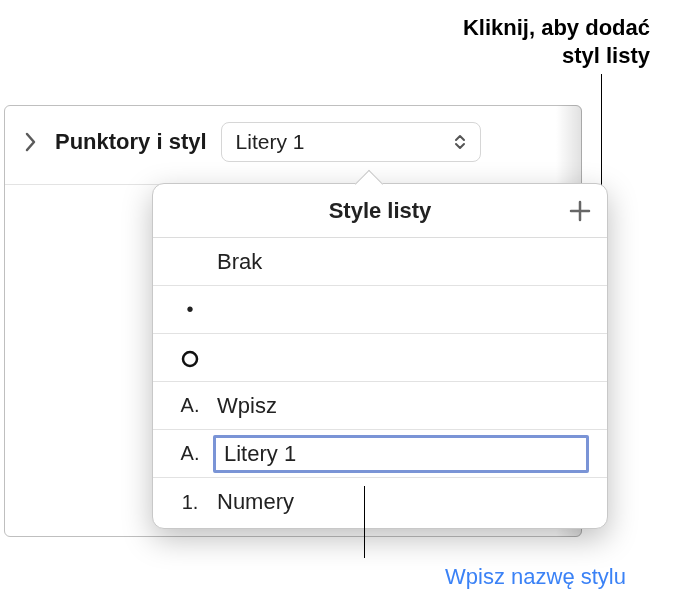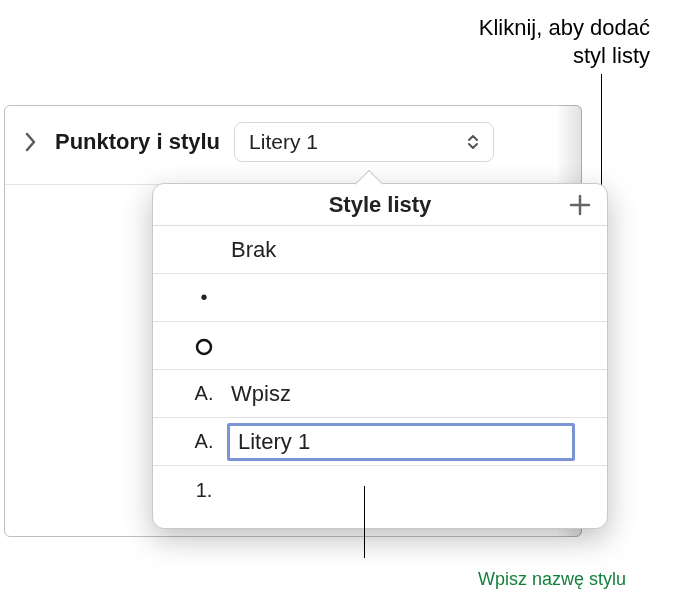--- a/index.html
+++ b/index.html
@@ -21,22 +21,22 @@
       text-align: right;
       font-size: 22px;
       line-height: 1.25;
       color: #000;
     }
     .callout-bottom {
       position: absolute;
       bottom: 24px;
       right: 60px;
       text-align: right;
-      font-size: 18px;
-      color: #15803d;
+      font-size: 22px;
+      color: #3b82f6;
       margin-left: 32px;
     }
     .callout-line-top {
       position: absolute;
       top: 74px;
       right: 84px;
       width: 1px;
       height: 140px;
       background: #000;
     }
@@ -124,21 +124,21 @@
       height: 20px;
       background: #fff;
       border-top: 1px solid #c8c8c8;
       border-left: 1px solid #c8c8c8;
       transform: rotate(45deg);
     }
     .popover-header {
       display: flex;
       align-items: center;
       justify-content: center;
-      height: 42px;
+      height: 54px;
       border-bottom: 1px solid #dcdcdc;
       position: relative;
     }
     .popover-title {
       font-size: 22px;
       font-weight: 600;
       color: #222;
     }
     .add-btn {
       position: absolute;
@@ -154,21 +154,21 @@
     }
     .list {
       display: flex;
       flex-direction: column;
     }
     .list-item {
       display: flex;
       align-items: center;
       height: 48px;
       border-bottom: 1px solid #e2e2e2;
-      padding: 0 32px;
+      padding: 0 18px;
       font-size: 22px;
       color: #222;
     }
     .list-item:last-child {
       border-bottom: none;
     }
     .marker {
       width: 38px;
       text-align: center;
       flex-shrink: 0;
@@ -204,33 +204,33 @@
       background: linear-gradient(to left, rgba(0,0,0,0.12), rgba(0,0,0,0));
       border-top-right-radius: 6px;
       border-bottom-right-radius: 6px;
       pointer-events: none;
     }
   </style>
 </head>
 <body>
 
 <div class="callout-top">
-  <div style="white-space: pre-line;">Kliknij, aby dodać
+  <div style="white-space: pre-line; font-weight: bold;">Kliknij, aby dodać
 styl listy</div>
 </div>
 <div class="callout-line-top"></div>
 
 <div class="panel-frame">
   <div class="row">
     <span class="chevron-right">
       <svg viewBox="0 0 12 20">
           <path d="M2 2 L9 10 L2 18" stroke="#5a5a5a" stroke-width="2.5" fill="none" stroke-linecap="round" stroke-linejoin="round"></path>
         </svg>
     </span>
-    <span class="section-label">Punktory i stylu</span>
+    <span class="section-label">Punktory i styl</span>
     <div class="dropdown">
       <span class="dropdown-value">Litery 1</span>
       <span class="dropdown-caret">
         <svg viewBox="0 0 12 18">
             <path d="M2 7 L6 3 L10 7 M2 11 L6 15 L10 11" stroke="#555" stroke-width="2" fill="none" stroke-linecap="round" stroke-linejoin="round"></path>
           </svg>
       </span>
     </div>
   </div>
   <hr class="hr">
@@ -274,19 +274,20 @@
 
     <div class="list-item">
       <span class="marker">A.</span>
       <div class="edit-field">
         <span>Litery 1</span>
       </div>
     </div>
 
     <div class="list-item">
       <span class="marker">1.</span>
+      <span class="item-label">Numery</span>
     </div>
 
   </div>
 </div>
 
 <div class="callout-line-bottom"></div>
 <div class="callout-bottom">Wpisz nazwę stylu</div>
 
 </body></html>

